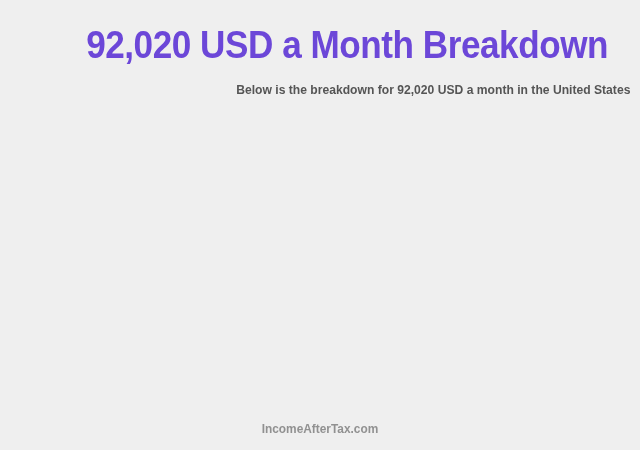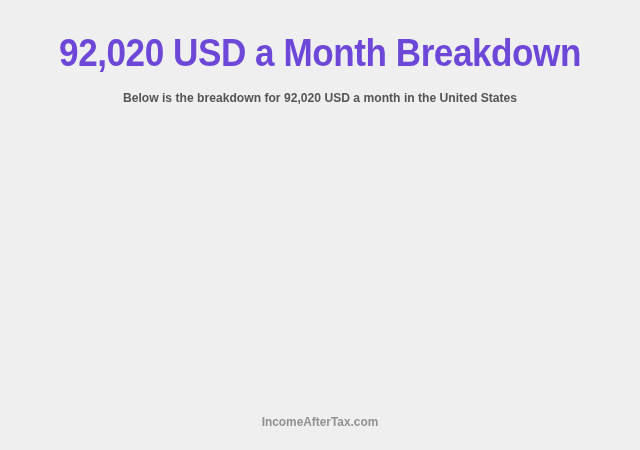--- a/index.html
+++ b/index.html
@@ -21,24 +21,23 @@
     height: 450px;
     background: #efefef;
     box-sizing: border-box;
     display: flex;
     flex-direction: column;
     align-items: center;
   }
 
   .header {
     width: 100%;
-    text-align: center;
+    text-align: right;
     padding-top: 22px;
     box-sizing: border-box;
-    margin-top: 8px;
   }
 
   .chart-title {
     margin: 0;
     font-family: "Liberation Sans", sans-serif;
     font-size: 39px;
     font-weight: bold;
     line-height: 46px;
     letter-spacing: -0.5px;
     color: #6c47d8;
@@ -71,21 +70,21 @@
     position: absolute;
     left: 0;
     top: 0;
     right: 0;
     bottom: 0;
   }
 
   .footer {
     width: 100%;
     text-align: center;
-    padding-bottom: 20px;
+    padding-bottom: 13px;
     box-sizing: border-box;
   }
 
   .watermark {
     margin: 0;
     font-family: "Liberation Sans", sans-serif;
     font-size: 12.5px;
     font-weight: bold;
     line-height: 15px;
     color: #919191;

